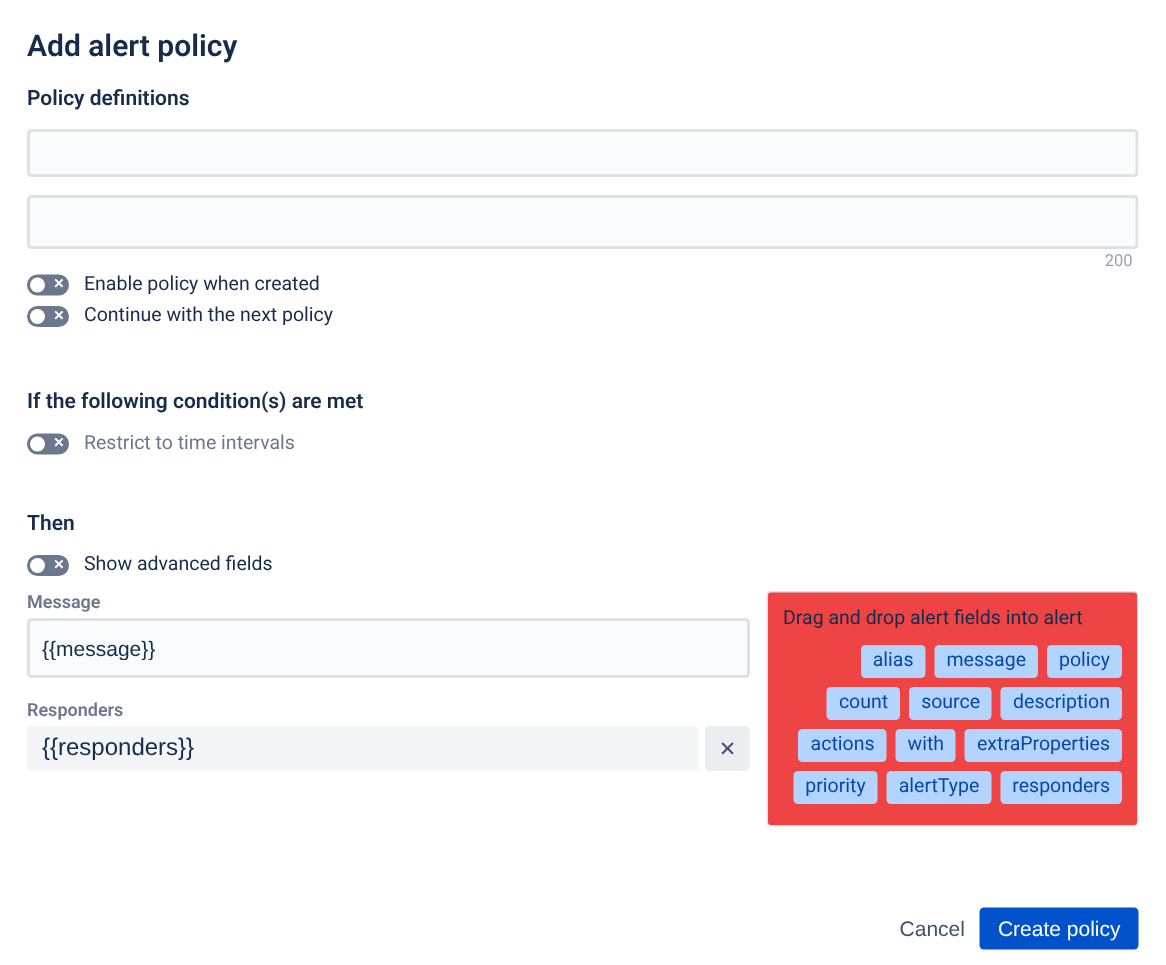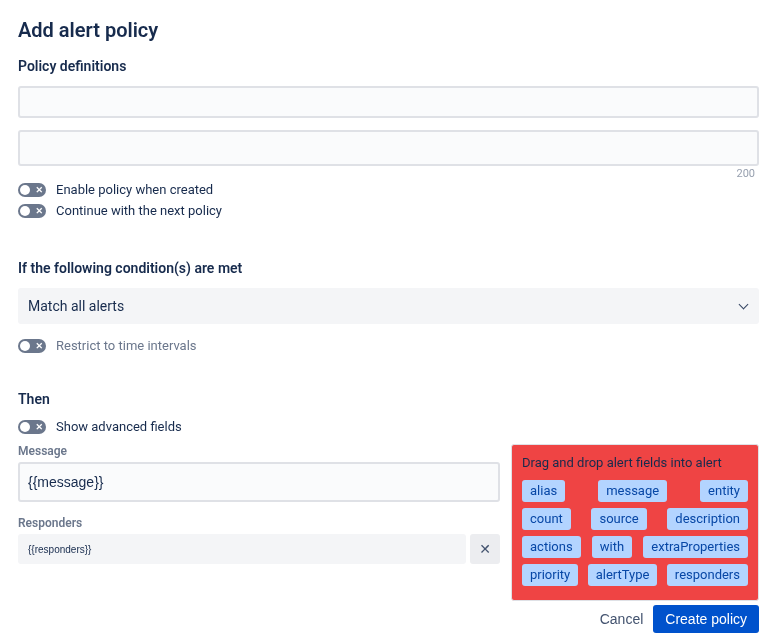--- a/index.html
+++ b/index.html
@@ -183,21 +183,21 @@
       align-items: stretch;
       width: 100%;
     }
     .responders-input {
       flex: 1;
       height: 30px;
       background: #F4F5F7;
       border: 2px solid #F4F5F7;
       border-radius: 3px;
       padding: 4px 8px;
-      font-size: 10px;
+      font-size: 16px;
       color: #172B4D;
     }
     .clear-btn {
       width: 30px;
       height: 30px;
       background: #ECEDF0;
       border: none;
       border-radius: 3px;
       color: #42526E;
       font-size: 14px;
@@ -215,21 +215,21 @@
     }
     .fields-panel-title {
       font-size: 13px;
       color: #172B4D;
       margin-bottom: 10px;
     }
     .pill-container {
       display: flex;
       flex-wrap: wrap;
       gap: 6px;
-      justify-content: space-between;
+      justify-content: flex-end;
     }
     .pill {
       background: #B3D4FF;
       color: #0747A6;
       font-size: 13px;
       padding: 2px 8px;
       border-radius: 3px;
       cursor: grab;
       line-height: 18px;
     }
@@ -292,24 +292,20 @@
   <div class="toggle-row">
     <div class="toggle">
       <div class="knob"></div>
         <div class="x">✕</div>
     </div>
     <span class="toggle-label">Continue with the next policy</span>
   </div>
 
   <h2 class="section mt">If the following condition(s) are met</h2>
 
-  <div class="select-box">
-    <span>Match all alerts</span>
-    <span class="chevron"></span>
-  </div>
 
   <div class="toggle-row">
     <div class="toggle">
       <div class="knob"></div>
         <div class="x">✕</div>
     </div>
     <span class="toggle-label muted">Restrict to time intervals</span>
   </div>
 
   <h2 class="section mt2">Then</h2>
@@ -334,21 +330,21 @@
           <span>✕</span>
         </button>
       </div>
     </div>
 
     <div class="fields-panel">
       <div class="fields-panel-title">Drag and drop alert fields into alert</div>
       <div class="pill-container" id="pill-container">
           <span class="pill">alias</span>
           <span class="pill">message</span>
-          <span class="pill">entity</span>
+          <span class="pill">policy</span>
           <span class="pill">count</span>
           <span class="pill">source</span>
           <span class="pill">description</span>
           <span class="pill">actions</span>
           <span class="pill">with</span>
           <span class="pill">extraProperties</span>
           <span class="pill">priority</span>
           <span class="pill">alertType</span>
           <span class="pill">responders</span>
         </div>

